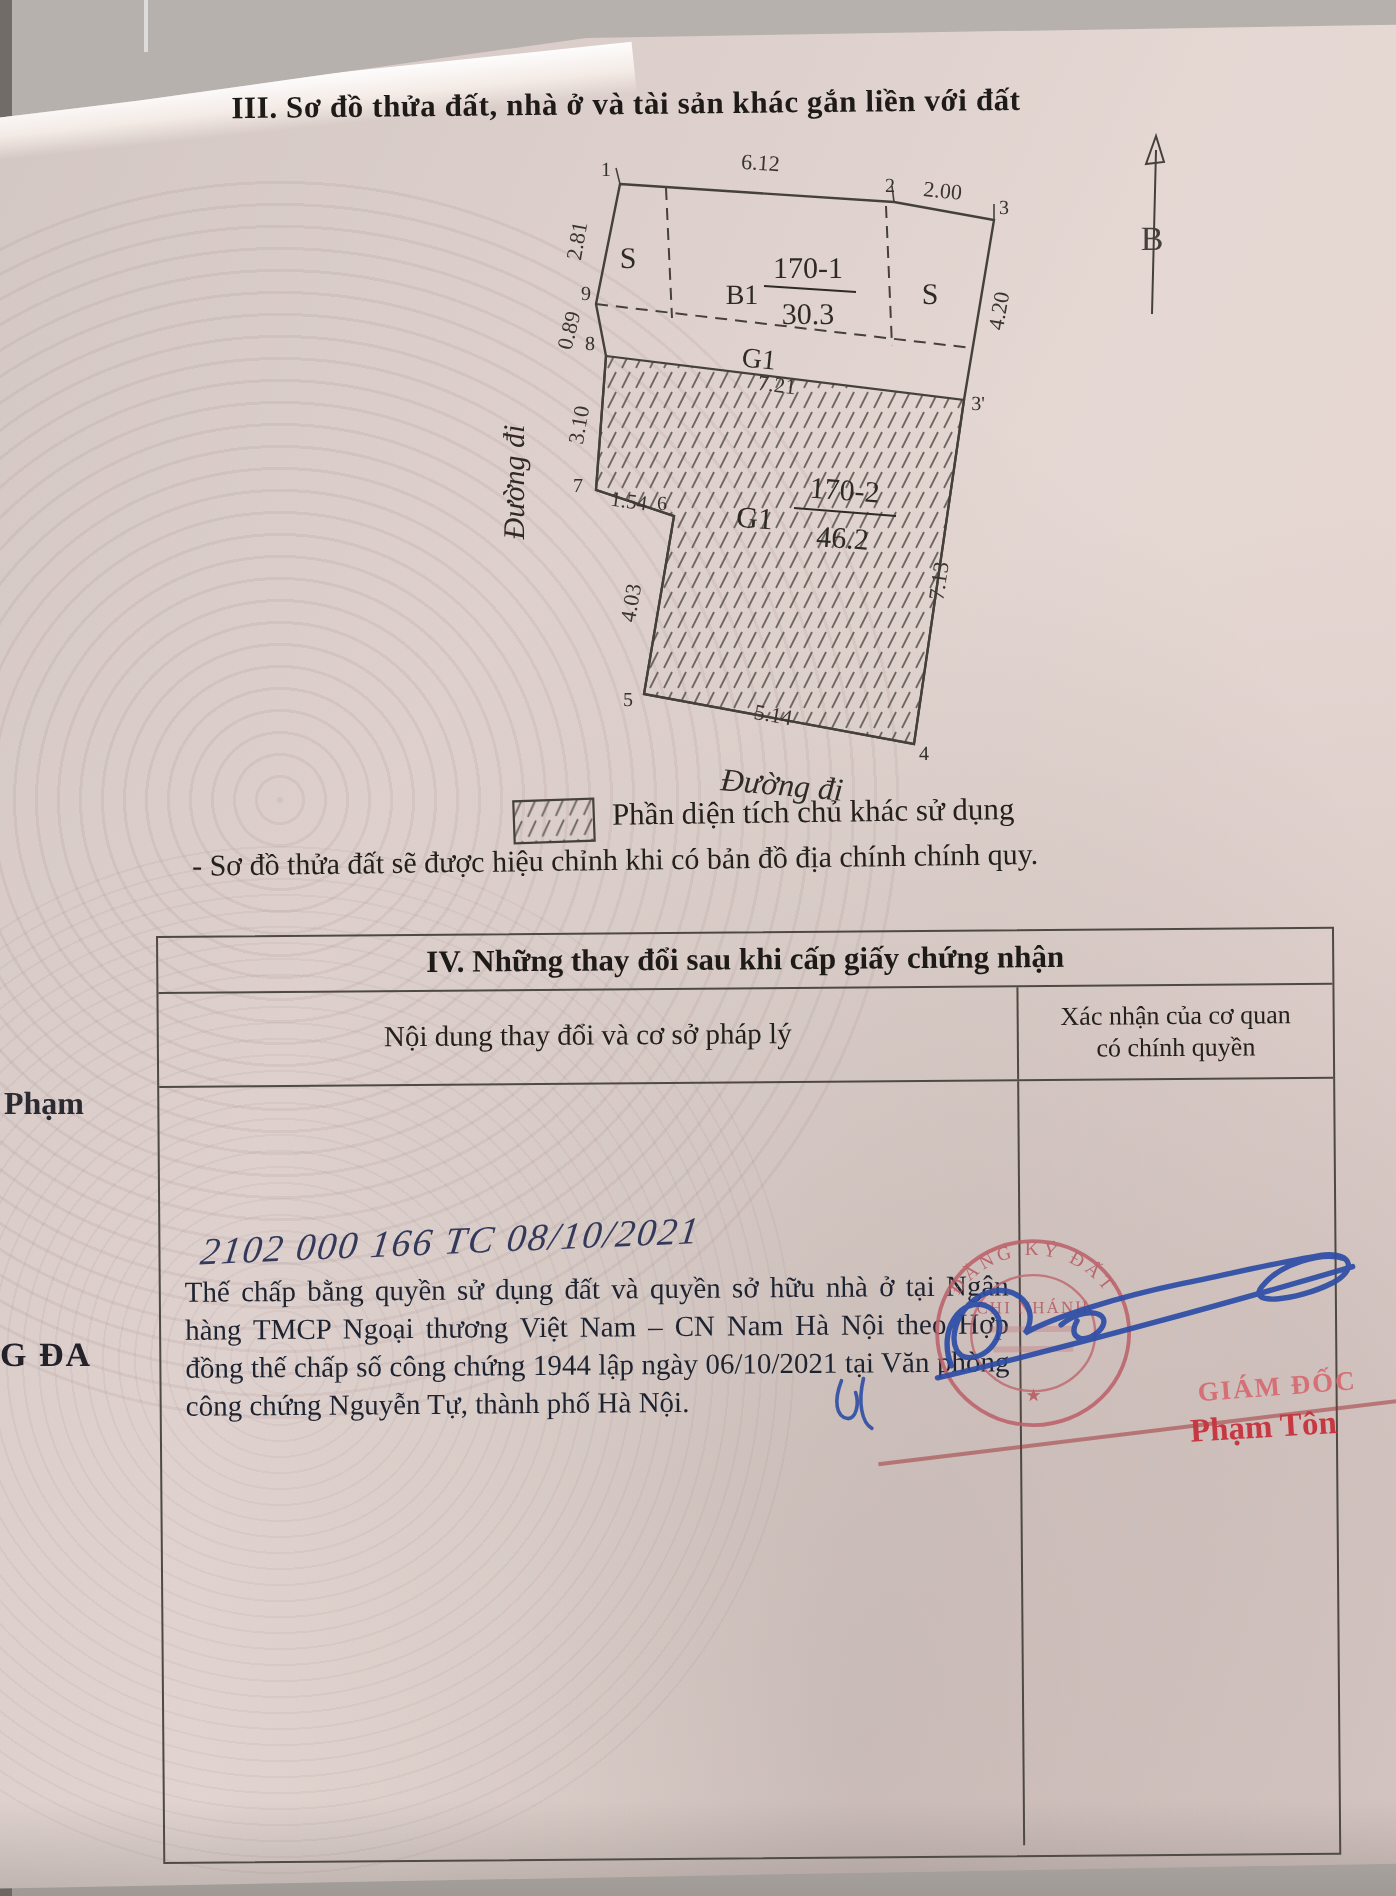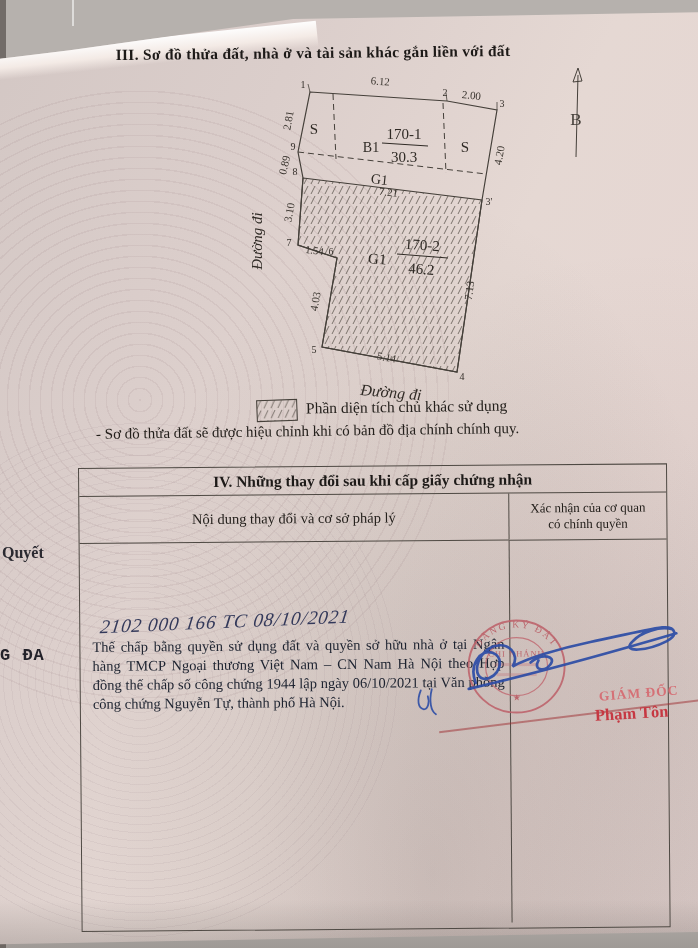--- a/index.html
+++ b/index.html
@@ -80,21 +80,21 @@
   }
   .role{
     position:absolute;left:518px;top:146px;font-weight:bold;font-size:13.5px;
     color:#d57076;letter-spacing:1px;transform:rotate(-4deg);white-space:nowrap;
   }
   .signame{
     position:absolute;left:514px;top:164px;font-weight:bold;font-size:16.5px;
     color:#c63842;transform:rotate(-3deg);white-space:nowrap;
   }
   .frag-top{position:absolute;left:2px;top:544px;font-weight:bold;font-size:16px;color:#2b2a31;}
-  .frag-bottom{position:absolute;left:0px;top:646px;font-weight:bold;font-size:17px;color:#23222a;letter-spacing:1px;font-family:Liberation Mono, monospace;}
+  .frag-bottom{position:absolute;left:0px;top:668px;font-weight:bold;font-size:17px;color:#23222a;letter-spacing:1px;}
   .shadow-bottom{
     position:absolute;left:0;top:900px;width:698px;height:48px;
     background:linear-gradient(180deg,rgba(90,84,80,0),rgba(90,84,80,.25));pointer-events:none;
   }
 </style>
 </head>
 <body>
 
 <div class="wallline"></div>
 
@@ -234,17 +234,17 @@
           <path d="M17,2 C14,14 16,24 21,27"></path>
         </g>
       </svg>
 
       <div class="redline"></div>
       <div class="role">GIÁM ĐỐC</div>
       <div class="signame">Phạm Tôn</div>
     </div>
   </div>
 
-  <div class="frag-top">Quyết</div>
+  <div class="frag-top">Phạm</div>
   <div class="frag-bottom">G ĐA</div>
 </div>
 
 <div class="shadow-bottom"></div>
 
 </body></html>

